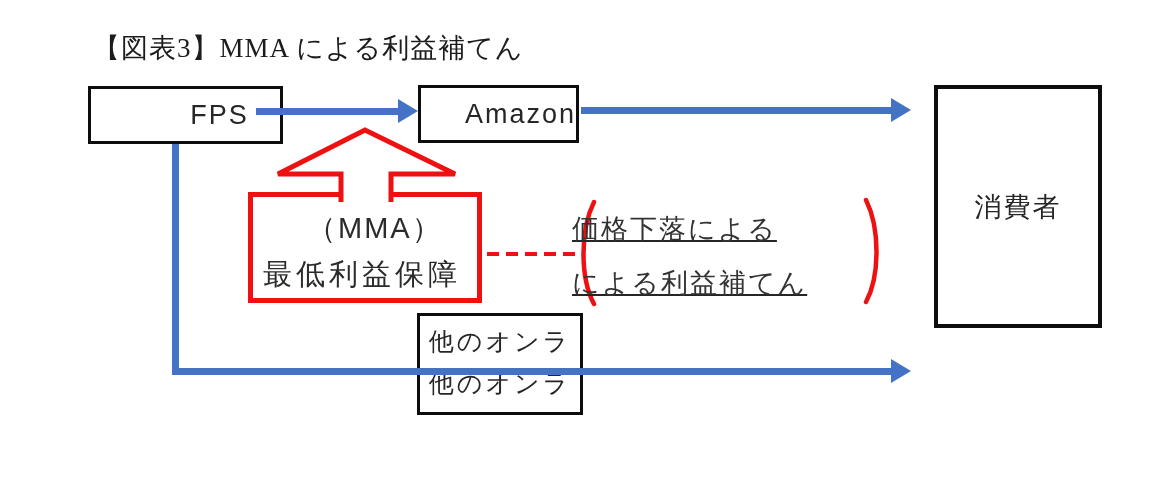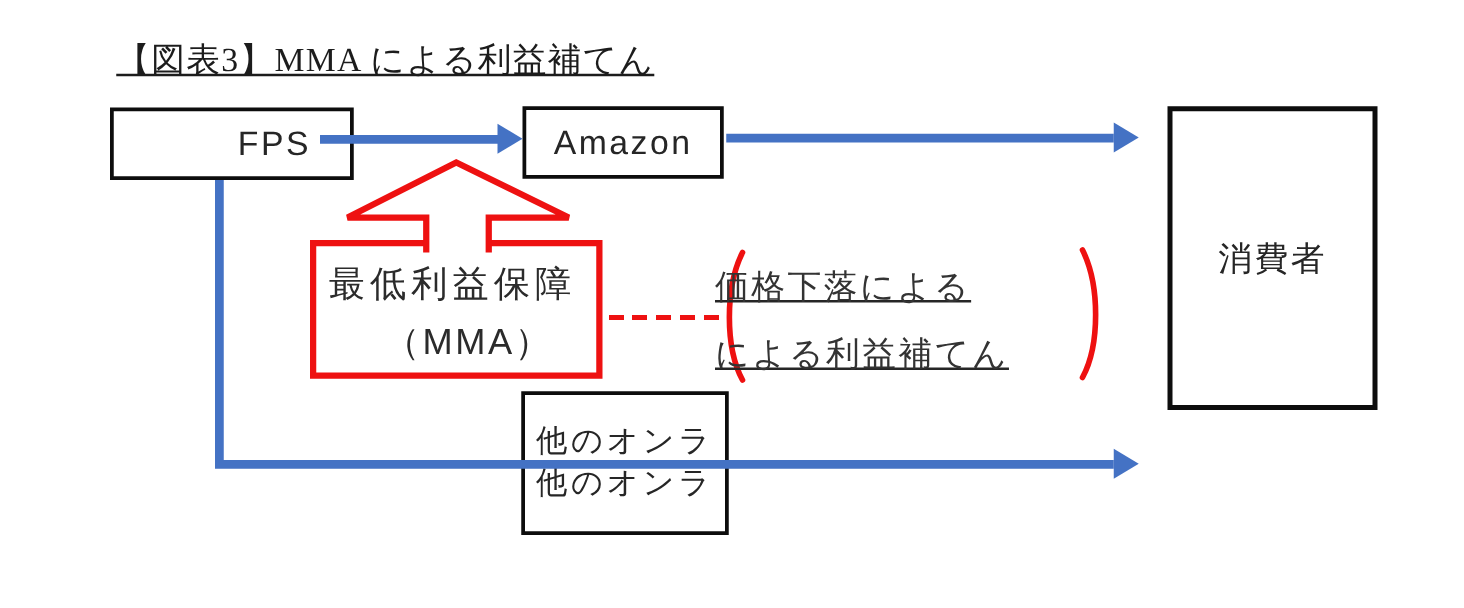--- a/index.html
+++ b/index.html
@@ -4,31 +4,31 @@
 <style>
   html,body{margin:0;padding:0;background:#ffffff;}
   #canvas{
     position:relative;width:1171px;height:486px;background:#ffffff;overflow:hidden;
     font-family:"Liberation Sans","DejaVu Sans",sans-serif;color:#262626;
   }
   .abs{position:absolute;}
   
   .title{
     left:93px;top:30px;font-size:27px;letter-spacing:1px;color:#1c1c1c;
-    font-family:"Liberation Serif","DejaVu Serif",serif;white-space:nowrap;z-index:4;text-decoration:underline;
+    font-family:"Liberation Serif","DejaVu Serif",serif;white-space:nowrap;z-index:4;
   }
   
   .node{box-sizing:border-box;border:3px solid #0d0d0d;background:transparent;
         display:flex;align-items:center;justify-content:center;z-index:2;}
   .node-label{font-size:27px;color:#262626;letter-spacing:2px;white-space:nowrap;}
   .fps-box{left:88px;top:86px;width:195px;height:58px;}
   .fps-box .node-label{transform:translateX(34px);}
-  .amazon-box{left:418px;top:85px;width:161px;height:58px;}
+  .amazon-box{left:418px;top:85px;width:161px;height:58px;justify-content:flex-end;}
   .consumer-box{left:910px;top:85px;width:168px;height:243px;border-width:4px;margin-left:24px;}
-  .other-box{left:417px;top:313px;width:166px;height:115px;flex-direction:column;padding:9px 0 12px 0;}
+  .other-box{left:417px;top:313px;width:166px;height:102px;flex-direction:column;justify-content:space-between;padding:9px 0 12px 0;}
   .other-box .node-label{font-size:25px;letter-spacing:3px;}
   
   .blue{background:#4472c4;z-index:3;}
   .shaft-h{height:7px;}
   .shaft-v{width:7px;}
   .arrowhead-right{width:0;height:0;border-top:12px solid transparent;border-bottom:12px solid transparent;
                    border-left:20px solid #4472c4;background:transparent;z-index:3;}
   .a1-shaft{left:256px;top:108px;width:144px;}
   .a1-head{left:398px;top:99px;}
   .a2-shaft{left:581px;top:107px;width:310px;}
@@ -79,22 +79,22 @@
   <div class="abs node consumer-box">
     <span class="node-label">消費者</span>
   </div>
 
   <div class="abs node other-box">
     <span class="node-label">他のオンラ</span>
     <span class="node-label">他のオンラ</span>
   </div>
 
   <div class="abs mma-box">
+    <div class="mma-line mma-line2">（MMA）</div>
     <div class="mma-line">最低利益保障</div>
-    <div class="mma-line mma-line2">（MMA）</div>
   </div>
 
   <svg class="abs block-arrow-svg" width="200" height="80" viewBox="0 0 200 80">
     <path d="M73,78 L73,50 L10,50 L97,6 L187,50 L123,50 L123,78" fill="#ffffff" stroke="#ee1111" stroke-width="5" stroke-linejoin="miter"></path>
   </svg>
 
   <div class="abs dashed-line"></div>
 
   <svg class="abs paren-svg paren-open" width="24" height="110" viewBox="0 0 24 110">
     <path d="M20,4 C6,32 6,80 20,106" fill="none" stroke="#ee1111" stroke-width="4.5" stroke-linecap="round"></path>

